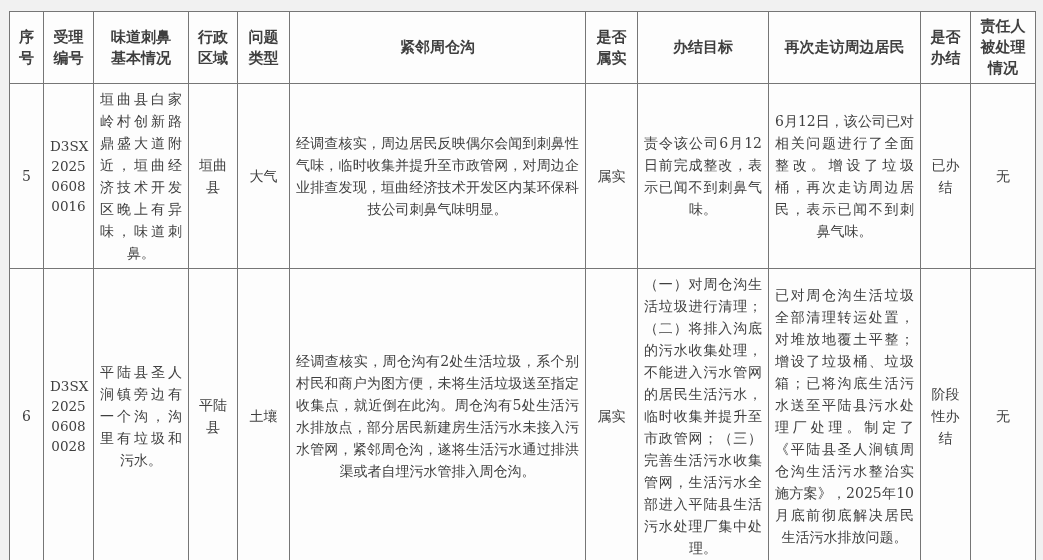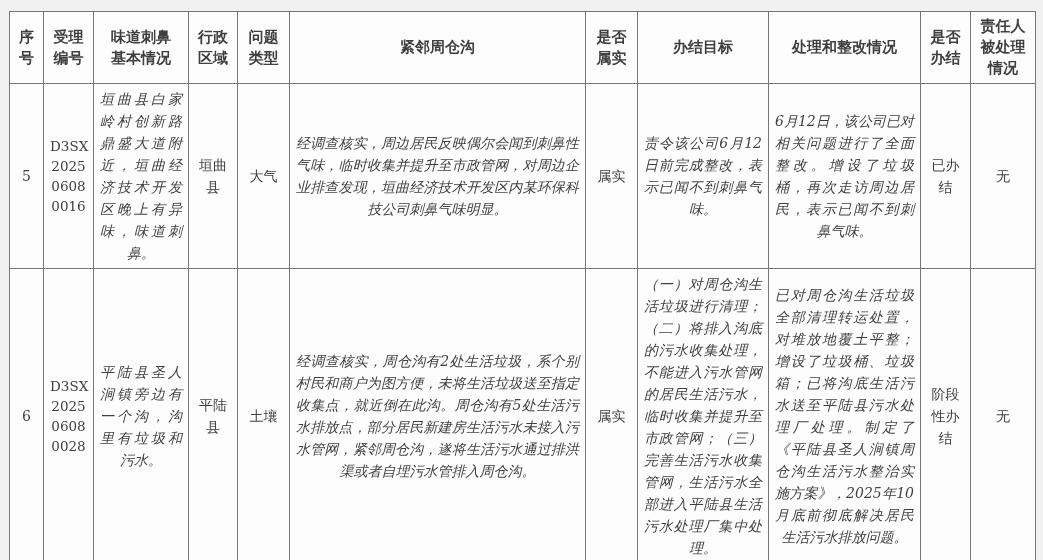--- a/index.html
+++ b/index.html
@@ -43,21 +43,20 @@
   .report-table td {
     font-size: 14px;
     line-height: 22px;
   }
   tr.header-row { height: 72px; }
   tr.row-5 { height: 177px; }
   tr.row-6 { height: 289px; }
   td.just {
     text-align: justify;
     text-align-last: center;
-    font-style: italic;
   }
   td.code {
     white-space: pre-line;
     line-height: 20px;
     font-size: 13.5px;
     margin-left: 30px;
   }
 </style>
 </head>
 <body>
@@ -86,21 +85,21 @@
         <th>味道刺鼻
 基本情况</th>
         <th>行政
 区域</th>
         <th>问题
 类型</th>
         <th>紧邻周仓沟</th>
         <th>是否
 属实</th>
         <th>办结目标</th>
-        <th>处理和整改情况</th>
+        <th>再次走访周边居民</th>
         <th>是否
 办结</th>
         <th>责任人
 被处理
 情况</th>
       </tr>
     </thead>
     <tbody>
       <tr class="row-5">
         <td>5</td>

